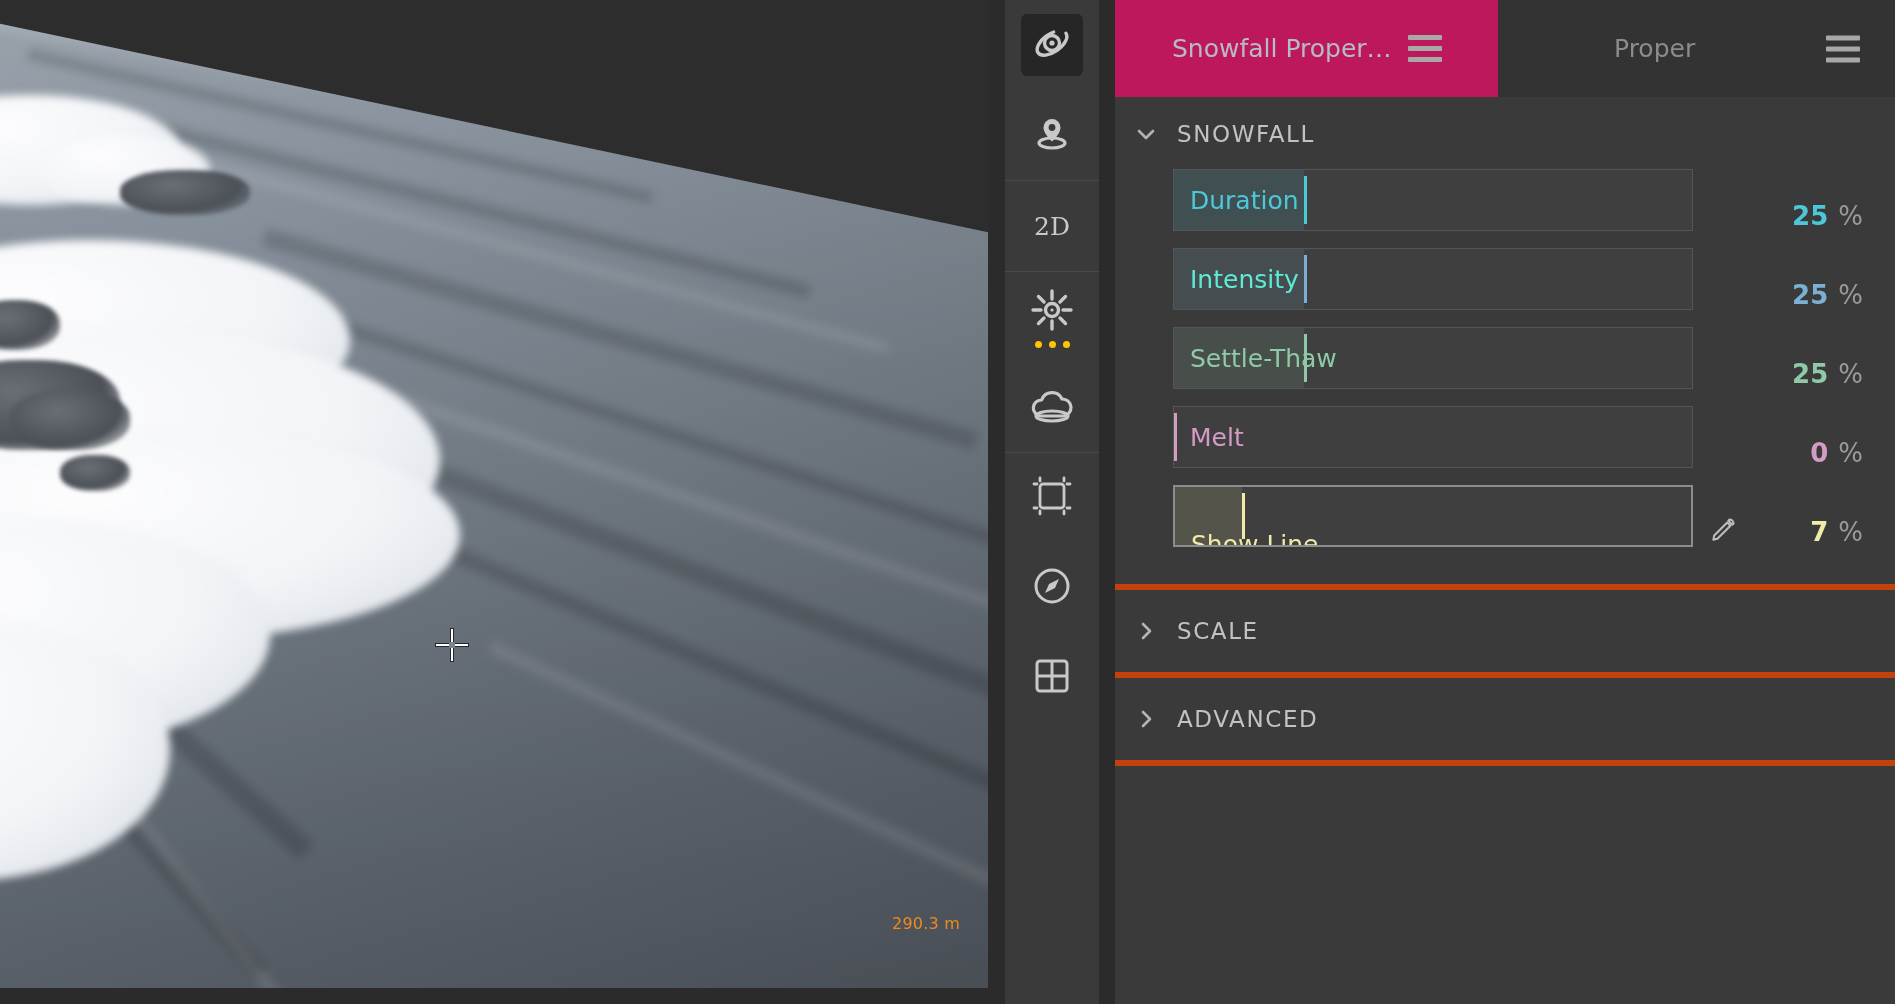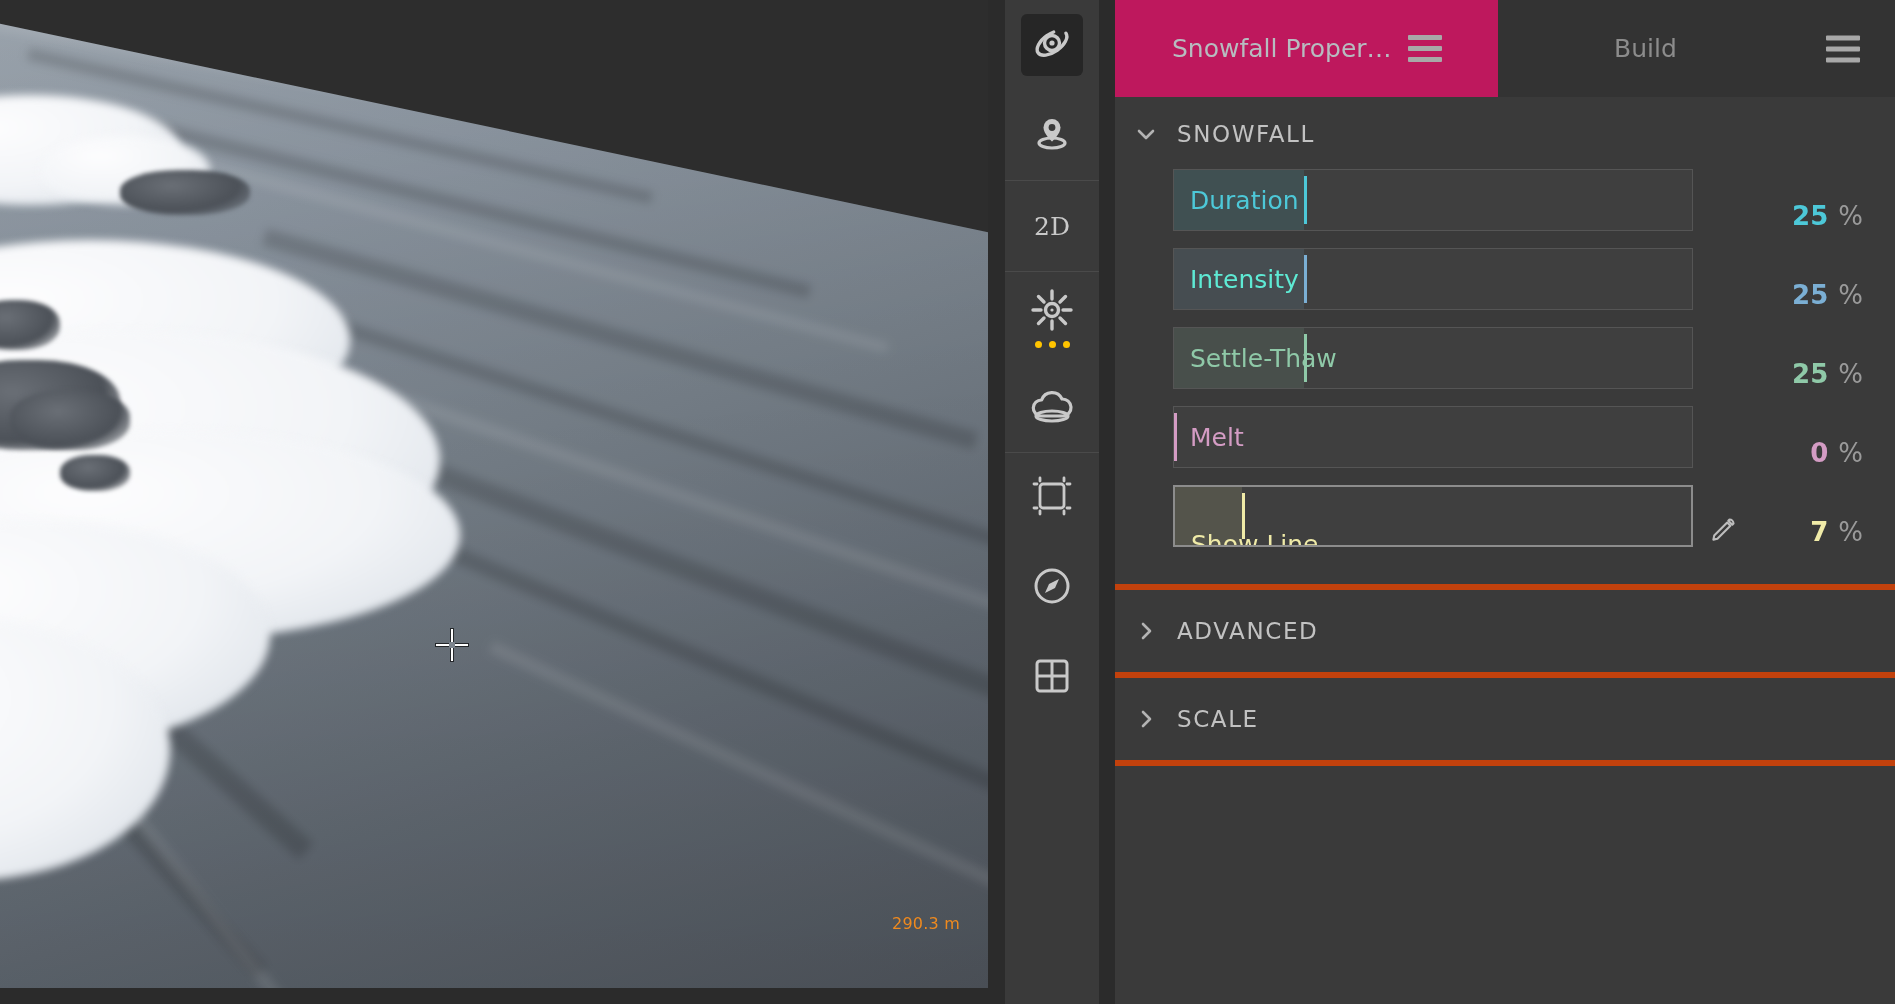--- a/index.html
+++ b/index.html
@@ -265,21 +265,21 @@
     <div id="tabbar">
       <div class="tab" id="tab-snowfall">
         <span class="tlabel">Snowfall Proper…</span>
         <span class="hamburger" id="tab-menu-icon">
             <i></i>
             <i></i>
             <i></i>
           </span>
       </div>
       <div class="tab" id="tab-build">
-        <span class="tlabel">Build</span>
+        <span class="tlabel">Proper</span>
       </div>
       <span class="hamburger" id="panel-menu-icon">
           <i></i>
           <i></i>
           <i></i>
         </span>
     </div>
 
     <div class="section">
       <div class="sec-head">
@@ -366,29 +366,29 @@
       </div>
     </div>
 
     <div class="section">
       <div class="sec-head" style="padding:28px 0 28px 0;">
         <span class="chev">
           <svg width="24" height="24" viewBox="0 0 24 24">
             <polyline points="9,5 16,12 9,19" fill="none" stroke="#b3b3b3" stroke-width="2.6" stroke-linecap="round" stroke-linejoin="round"></polyline>
           </svg>
         </span>
-        <span class="sec-title">ADVANCED</span>
+        <span class="sec-title">SCALE</span>
       </div>
     </div>
 
     <div class="section">
       <div class="sec-head" style="padding:28px 0 28px 0;">
         <span class="chev">
           <svg width="24" height="24" viewBox="0 0 24 24">
             <polyline points="9,5 16,12 9,19" fill="none" stroke="#b3b3b3" stroke-width="2.6" stroke-linecap="round" stroke-linejoin="round"></polyline>
           </svg>
         </span>
-        <span class="sec-title">SCALE</span>
+        <span class="sec-title">ADVANCED</span>
       </div>
     </div>
 
   </div>
 </div>
 
 </body></html>

